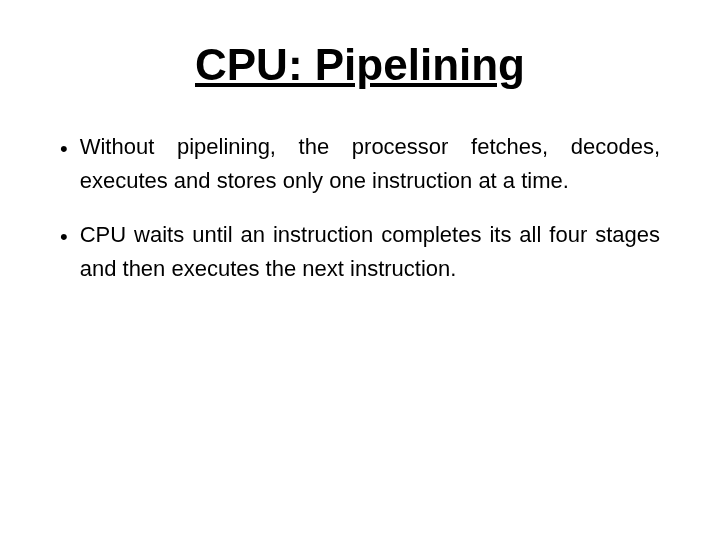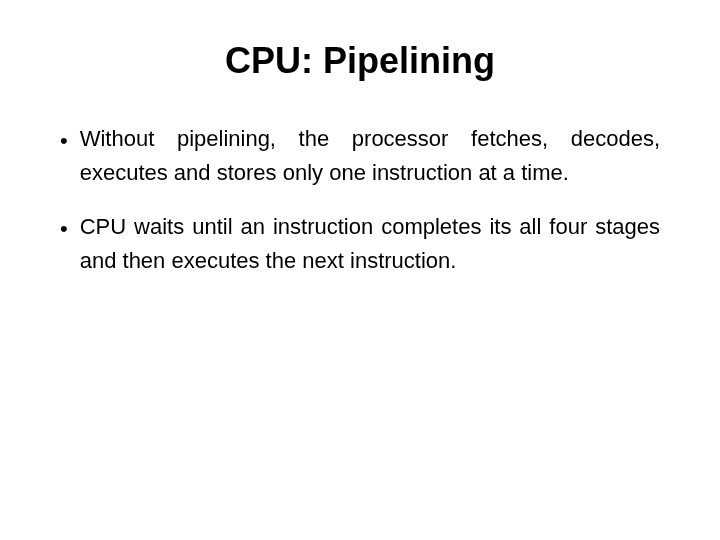--- a/index.html
+++ b/index.html
@@ -14,22 +14,23 @@
       background: #ffffff;
       font-family: 'Arial', sans-serif;
       display: flex;
       flex-direction: column;
       align-items: center;
       justify-content: flex-start;
       padding: 40px 60px 40px 60px;
     }
 
     .title {
-      font-size: 36px;
+      font-size: 44px;
       font-weight: bold;
+      text-decoration: underline;
       text-align: center;
       margin-bottom: 40px;
       color: #000000;
     }
 
     .content {
       width: 100%;
       font-size: 22px;
       line-height: 1.55;
       color: #000000;

